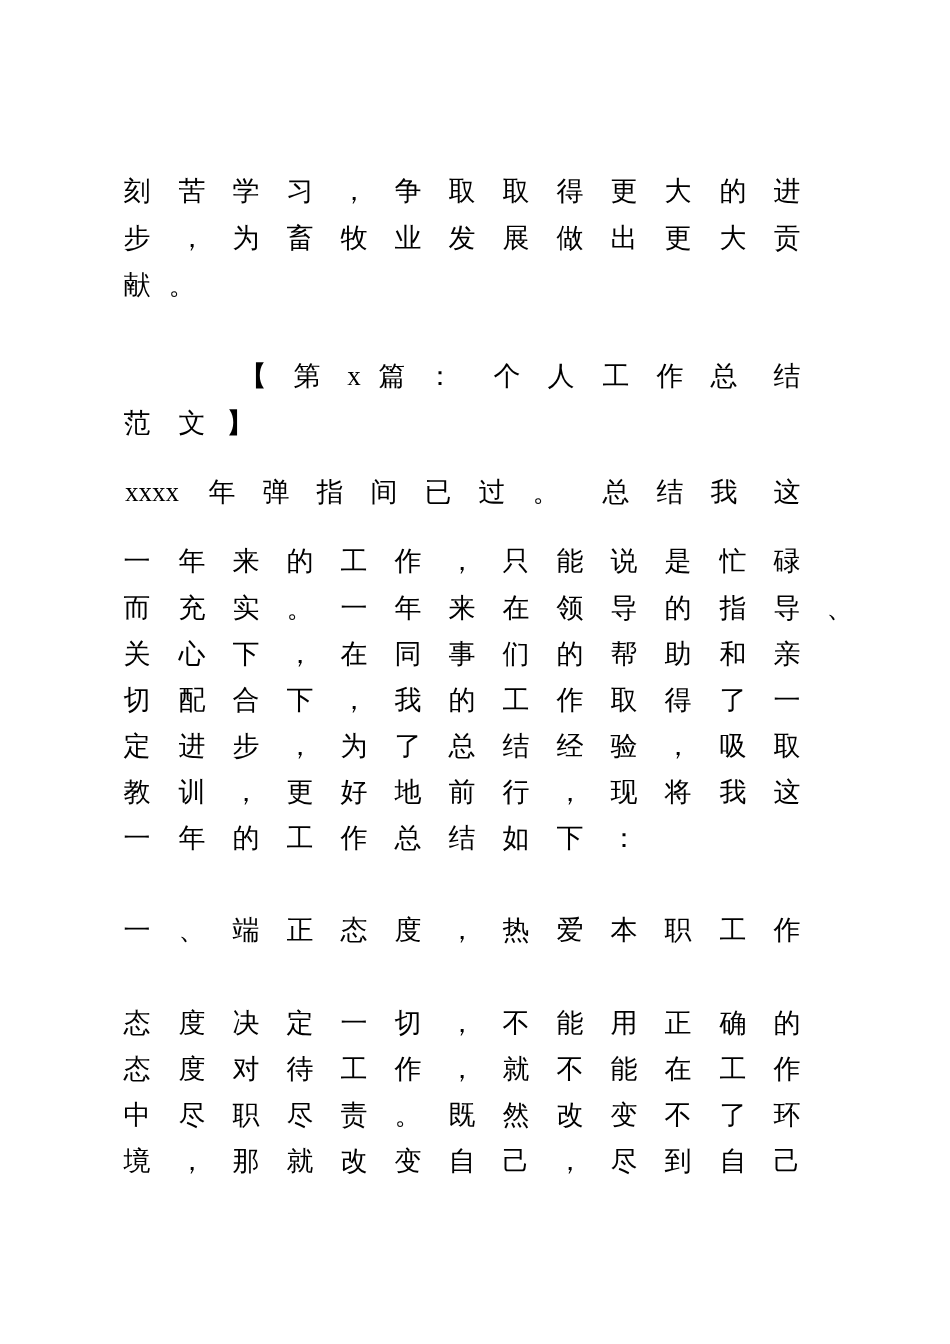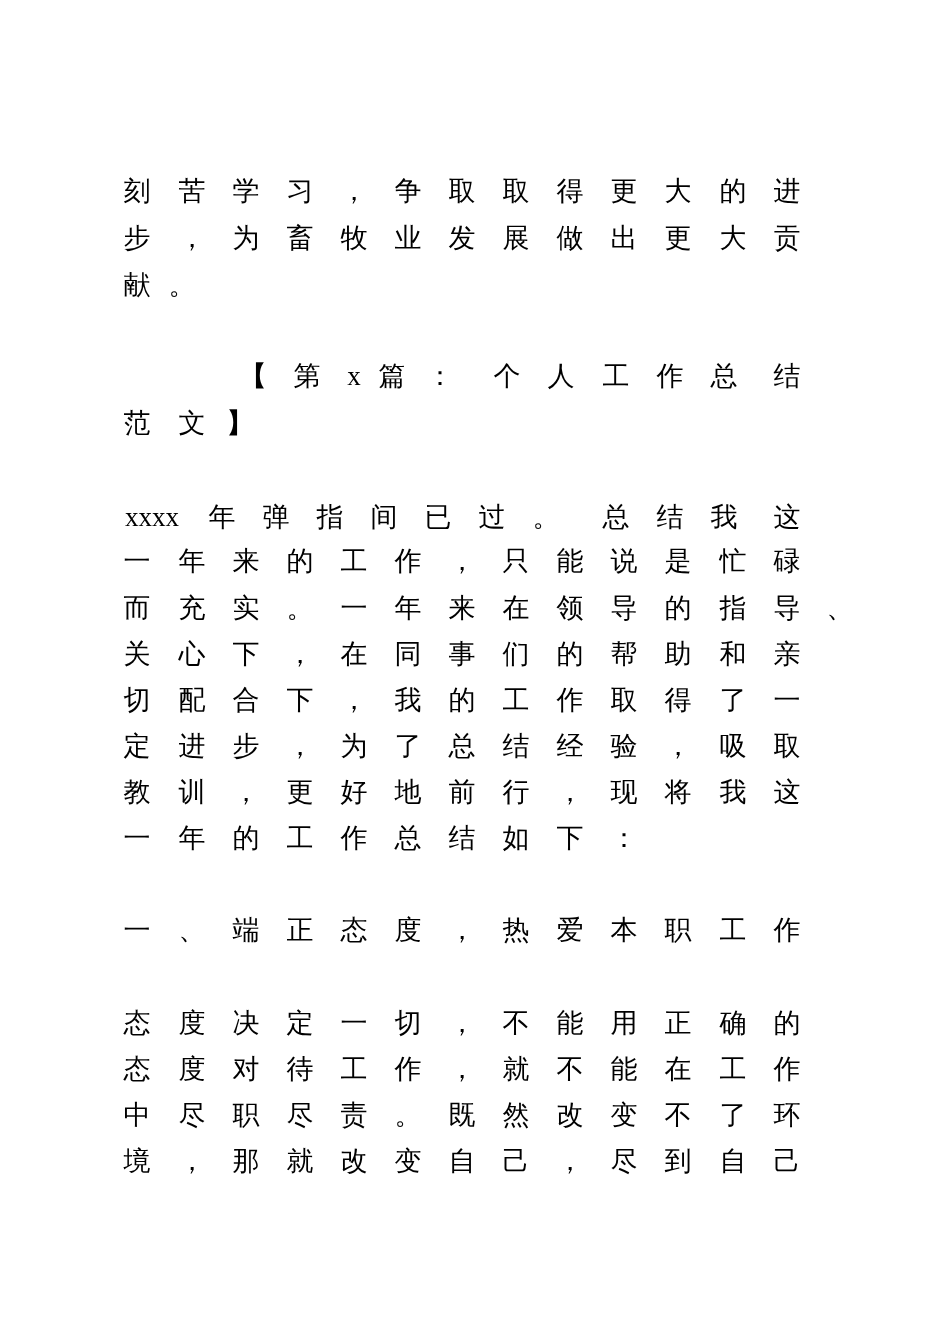--- a/index.html
+++ b/index.html
@@ -61,21 +61,21 @@
       <span class="ch" style="left: 616px;">工</span>
       <span class="ch" style="left: 670px;">作</span>
       <span class="ch" style="left: 724px;">总</span>
       <span class="ch" style="left: 787px;">结</span>
     </div>
     <div class="line" style="top: 403px;">
       <span class="ch" style="left: 137px;">范</span>
       <span class="ch" style="left: 192px;">文</span>
       <span class="ch bracket" style="left: 240px;">】</span>
     </div>
-    <div class="line" style="top: 497px;">
+    <div class="line" style="top: 472px;">
       <span class="ch latin" style="width: 60px; margin-left: -30px; left: 152px;">xxxx</span>
       <span class="ch" style="left: 222px;">年</span>
       <span class="ch" style="left: 276px;">弹</span>
       <span class="ch" style="left: 330px;">指</span>
       <span class="ch" style="left: 384px;">间</span>
       <span class="ch" style="left: 438px;">已</span>
       <span class="ch" style="left: 492px;">过</span>
       <span class="ch" style="left: 546px;">。</span>
       <span class="ch" style="left: 616px;">总</span>
       <span class="ch" style="left: 670px;">结</span>

